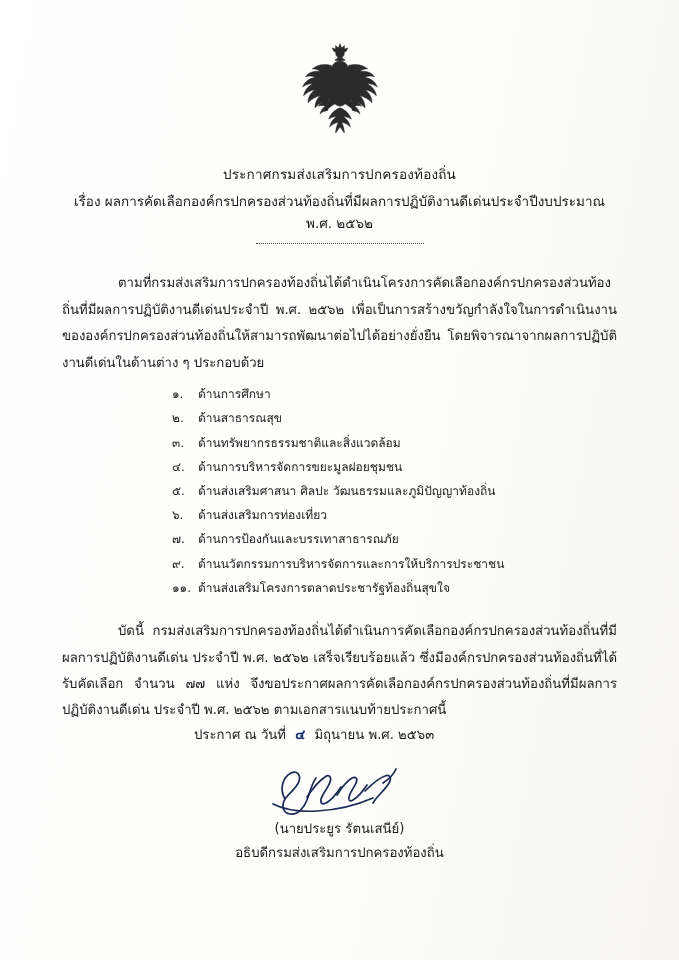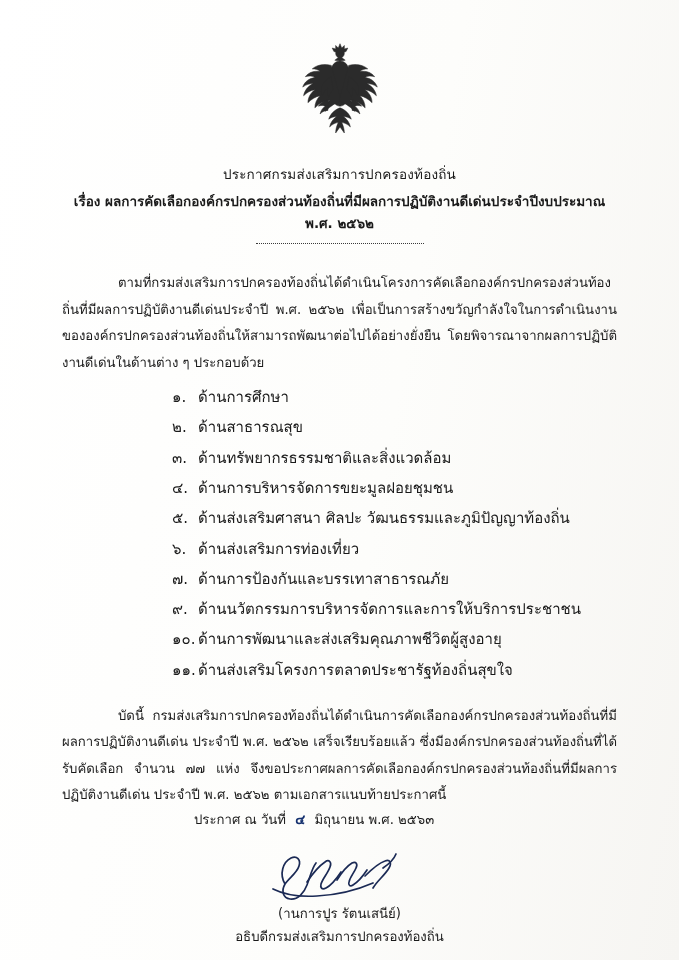--- a/index.html
+++ b/index.html
@@ -51,21 +51,20 @@
     font-size: 13.5px;
     line-height: 1.5;
     letter-spacing: 0.2px;
   }
   .doc-subtitle {
     text-align: center;
     font-size: 13.5px;
     line-height: 1.6;
     margin-top: 7px;
     padding: 0 4px;
-    font-weight: bold;
   }
   .rule {
     width: 168px;
     margin: 9px auto 0 auto;
     border: none;
     border-top: 1px dotted #3a3a3a;
     height: 0;
   }
 
   
@@ -83,21 +82,21 @@
   .indent {
     display: inline-block;
     width: 56px;
   }
 
   
   .topic-list {
     margin: 6px 0 0 0;
     padding: 0;
     list-style: none;
-    font-size: 15px;
+    font-size: 12px;
     line-height: 2.02;
   }
   .topic-list li {
     padding-left: 110px;
     white-space: nowrap;
   }
   .topic-num {
     display: inline-block;
     min-width: 26px;
   }
@@ -183,21 +182,20 @@
 
     <ul class="topic-list">
       <li><span class="topic-num">๑.</span><span>ด้านการศึกษา</span></li>
       <li><span class="topic-num">๒.</span><span>ด้านสาธารณสุข</span></li>
       <li><span class="topic-num">๓.</span><span>ด้านทรัพยากรธรรมชาติและสิ่งแวดล้อม</span></li>
       <li><span class="topic-num">๔.</span><span>ด้านการบริหารจัดการขยะมูลฝอยชุมชน</span></li>
       <li><span class="topic-num">๕.</span><span>ด้านส่งเสริมศาสนา ศิลปะ วัฒนธรรมและภูมิปัญญาท้องถิ่น</span></li>
       <li><span class="topic-num">๖.</span><span>ด้านส่งเสริมการท่องเที่ยว</span></li>
       <li><span class="topic-num">๗.</span><span>ด้านการป้องกันและบรรเทาสาธารณภัย</span></li>
       <li><span class="topic-num">๙.</span><span>ด้านนวัตกรรมการบริหารจัดการและการให้บริการประชาชน</span></li>
-      <li><span class="topic-num">๑๐.</span><span>ด้านการพัฒนาและส่งเสริมคุณภาพชีวิตผู้สูงอายุ</span></li>
       <li><span class="topic-num">๑๑.</span><span>ด้านส่งเสริมโครงการตลาดประชารัฐท้องถิ่นสุขใจ</span></li>
     </ul>
 
     <div class="body-block second">
       <p><span class="indent"></span><span>บัดนี้ กรมส่งเสริมการปกครองท้องถิ่นได้ดำเนินการคัดเลือกองค์กรปกครองส่วนท้องถิ่นที่มีผลการปฏิบัติงานดีเด่น ประจำปี พ.ศ. ๒๕๖๒ เสร็จเรียบร้อยแล้ว ซึ่งมีองค์กรปกครองส่วนท้องถิ่นที่ได้รับคัดเลือก จำนวน ๗๗ แห่ง จึงขอประกาศผลการคัดเลือกองค์กรปกครองส่วนท้องถิ่นที่มีผลการปฏิบัติงานดีเด่น ประจำปี พ.ศ. ๒๕๖๒ ตามเอกสารแนบท้ายประกาศนี้</span></p>
     </div>
 
     <div class="date-line">
       <span>ประกาศ ณ วันที่</span>
       <span class="date-daynum">๔</span>
@@ -208,18 +206,18 @@
       <svg class="signature-svg" width="190" height="62" viewBox="0 0 190 62" aria-hidden="true">
         <g fill="none" stroke="#1b2a55" stroke-width="1.7" stroke-linecap="round" stroke-linejoin="round">
           <path d="M40 40 c-6 -10 -2 -22 6 -26 c6 -3 10 2 8 8 c-2 7 -10 12 -14 18 c-4 7 -2 14 5 15 c8 1 14 -6 17 -14 c3 -8 5 -17 9 -22"></path>
           <path d="M62 38 c6 -9 12 -16 18 -20 c4 -3 7 0 5 5 c-2 6 -7 11 -9 17 c-1 4 1 6 5 4 c6 -3 11 -10 15 -16"></path>
           <path d="M92 36 c5 -8 10 -14 15 -17 c4 -2 6 1 4 5 c-2 5 -6 9 -7 14 c-1 3 1 5 4 3 c5 -3 10 -9 14 -15"></path>
           <path d="M120 32 c7 -7 14 -13 20 -15 c5 -2 7 2 4 7 c-4 7 -12 13 -16 20"></path>
           <path d="M28 45 c12 6 28 8 44 7 c20 -1 40 -6 56 -13"></path>
           <path d="M138 24 c6 -4 11 -9 13 -14"></path>
         </g>
       </svg>
-      <div class="sign-name">(านการปูร รัตนเสนีย์)</div>
+      <div class="sign-name">(นายประยูร รัตนเสนีย์)</div>
       <div class="sign-pos">อธิบดีกรมส่งเสริมการปกครองท้องถิ่น</div>
     </div>
 
   </div>
 </div>
 
 </body></html>

